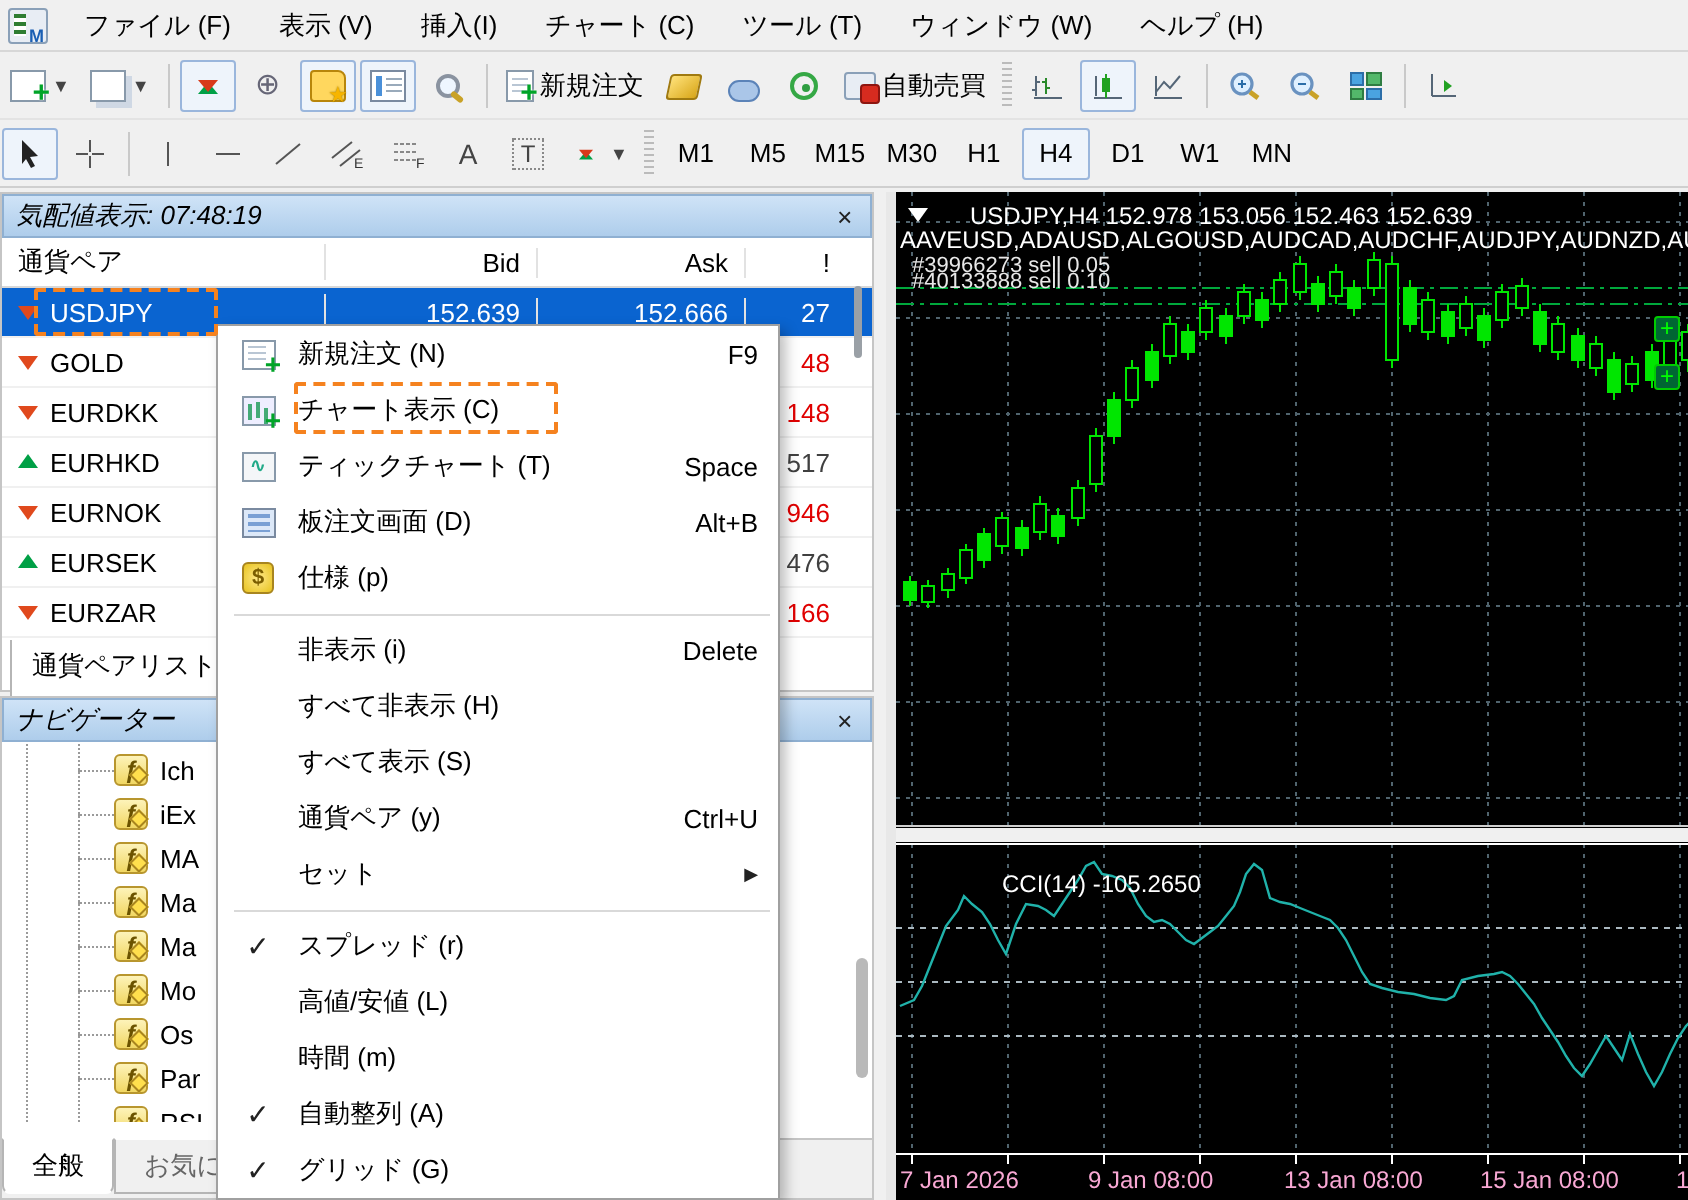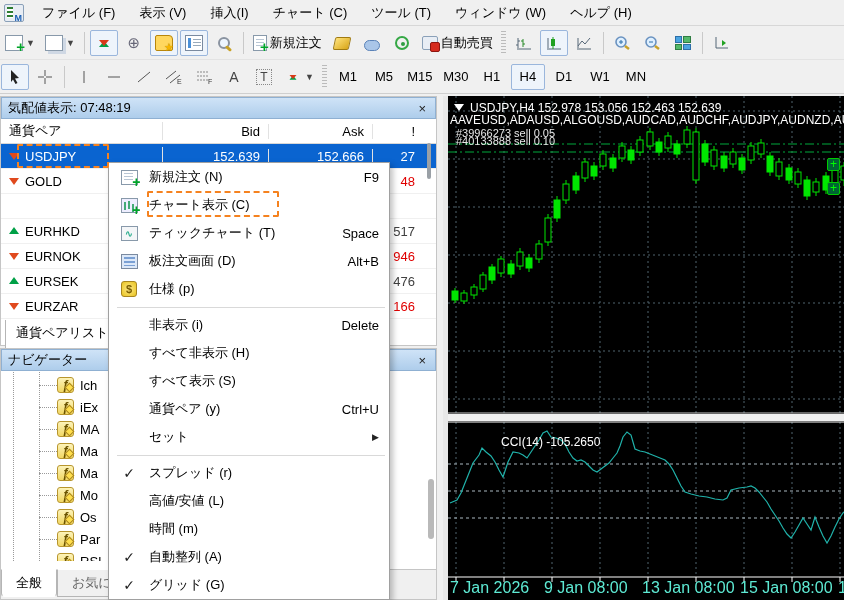--- a/index.html
+++ b/index.html
@@ -61,21 +61,21 @@
   .ic-auto:after { content:""; position:absolute; right:-3px; bottom:-3px; width:8px; height:8px;
     background:#d62b1f; border:1px solid #8d1510; border-radius:2px; }
   .ic-2x2 { width:16px; height:14px; display:grid; grid-template-columns:1fr 1fr; gap:1px; }
   .ic-2x2 i { background:#4aa3e0; border:1px solid #2c6ea8; }
   .ic-2x2 i:nth-child(2){ background:#53b86a; border-color:#2f7d42; }
   .ic-2x2 i:nth-child(3){ background:#53b86a; border-color:#2f7d42; }
   svg.tb { display:block; }
 
   
   .panel-title { height:22px; background:linear-gradient(#cfe3f7,#aecdeb); border:1px solid #8fb0d2;
-    display:flex; align-items:center; padding:0 6px; font-size:13px; }
+    display:flex; align-items:center; padding:0 6px; font-size:13px;font-style:italic; }
   .panel-title .x { margin-left:auto; color:#222; font-size:13px; cursor:default; padding:0 3px; }
 
   #market-watch { position:absolute; left:0; top:96px; width:437px; height:250px; background:#fff;
     border:1px solid #c5c5c5; }
   #mw-header { display:flex; height:25px; border-bottom:1px solid #d8d8d8; align-items:center; background:#fff; }
   .mw-c0{ width:162px; padding-left:8px; border-right:1px solid #e2e2e2; }
   .mw-c1{ width:106px; text-align:right; padding-right:8px; border-right:1px solid #e2e2e2; }
   .mw-c2{ width:104px; text-align:right; padding-right:8px; border-right:1px solid #e2e2e2; }
   .mw-c3{ width:48px; text-align:right; padding-right:6px; }
   .mw-row { display:flex; height:25px; align-items:center; border-bottom:1px solid #f0f0f0; }
@@ -135,26 +135,26 @@
 
   
   .hl-box { position:absolute; border:2px dashed #f5821f; border-radius:2px; z-index:120; pointer-events:none; }
 
   
   #chart { position:absolute; left:443px; top:96px; width:401px; height:504px; background:#000;
     border-left:5px solid #e8e8e8; }
   #chart-inner { position:absolute; inset:0; }
   #chart svg { position:absolute; left:0; top:0; }
   .ch-text { position:absolute; color:#fff; white-space:nowrap; font-size:12px; }
-  #ch-title { left:6px; top:3px; display:flex; gap:6px; align-items:center; }
+  #ch-title { left:6px; top:3px; display:flex; gap:21px; align-items:center; }
   #ch-title .tri { width:0; height:0; border:5px solid transparent; border-top:7px solid #fff; margin-top:5px; }
   #ch-symbols { left:2px; top:17px; font-size:12px; }
   .order-label { position:absolute; left:8px; color:#e8e8e8; font-size:11px; }
   #cci-label { left:5px; font-size:12px; }
-  .x-label { position:absolute; color:#5eead4; font-size:16px; bottom:3px; }
+  .x-label { position:absolute; color:#f9a8d4; font-size:12px; bottom:3px; }
   .chart-plus { position:absolute; width:13px; height:13px; background:#063; border:1px solid #0c0; color:#0f0;
     font-size:12px; line-height:11px; text-align:center; border-radius:2px; }
 </style>
 </head>
 <body>
 
 <div id="menubar">
   <span class="appicon"></span>
   <div id="menu-items" style="display: flex;">
       <span class="menu-item">ファイル (F)</span>
@@ -350,20 +350,24 @@
       <div class="mw-row">
         <div class="mw-c0 sym">
           <span class="arr down"></span>
           <span>GOLD</span>
         </div>
         <div class="mw-c1"></div>
         <div class="mw-c2"></div>
         <div class="mw-c3 num-red">48</div>
       </div>
       <div class="mw-row">
+        <div class="mw-c0 sym">
+          <span class="arr down"></span>
+          <span>EURDKK</span>
+        </div>
         <div class="mw-c1"></div>
         <div class="mw-c2"></div>
         <div class="mw-c3 num-red">148</div>
       </div>
       <div class="mw-row">
         <div class="mw-c0 sym">
           <span class="arr up"></span>
           <span>EURHKD</span>
         </div>
         <div class="mw-c1"></div>

